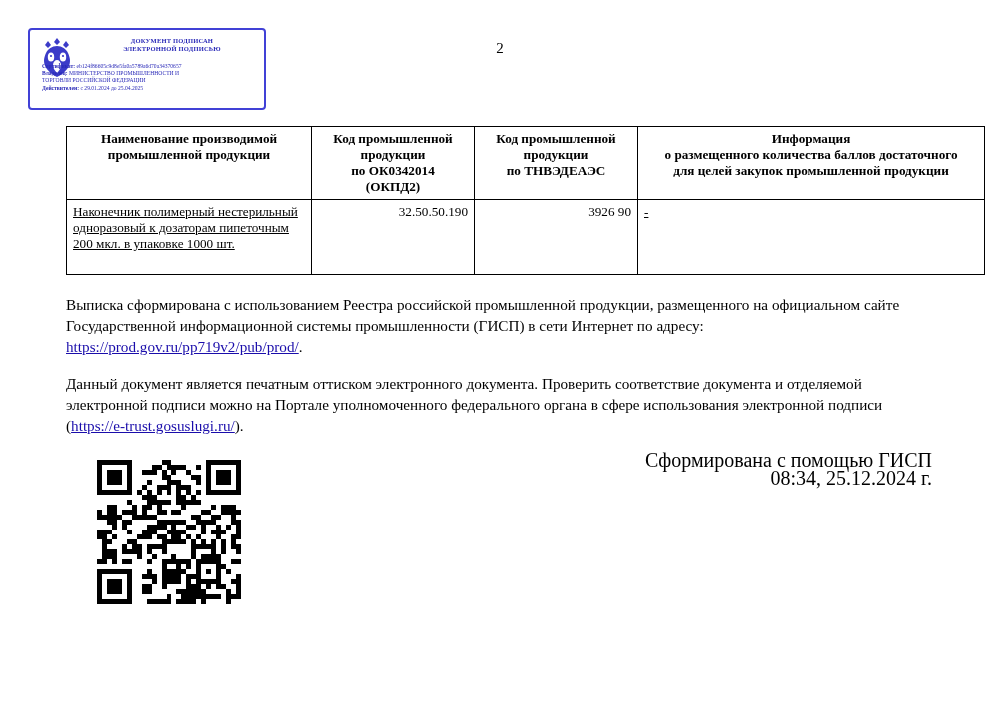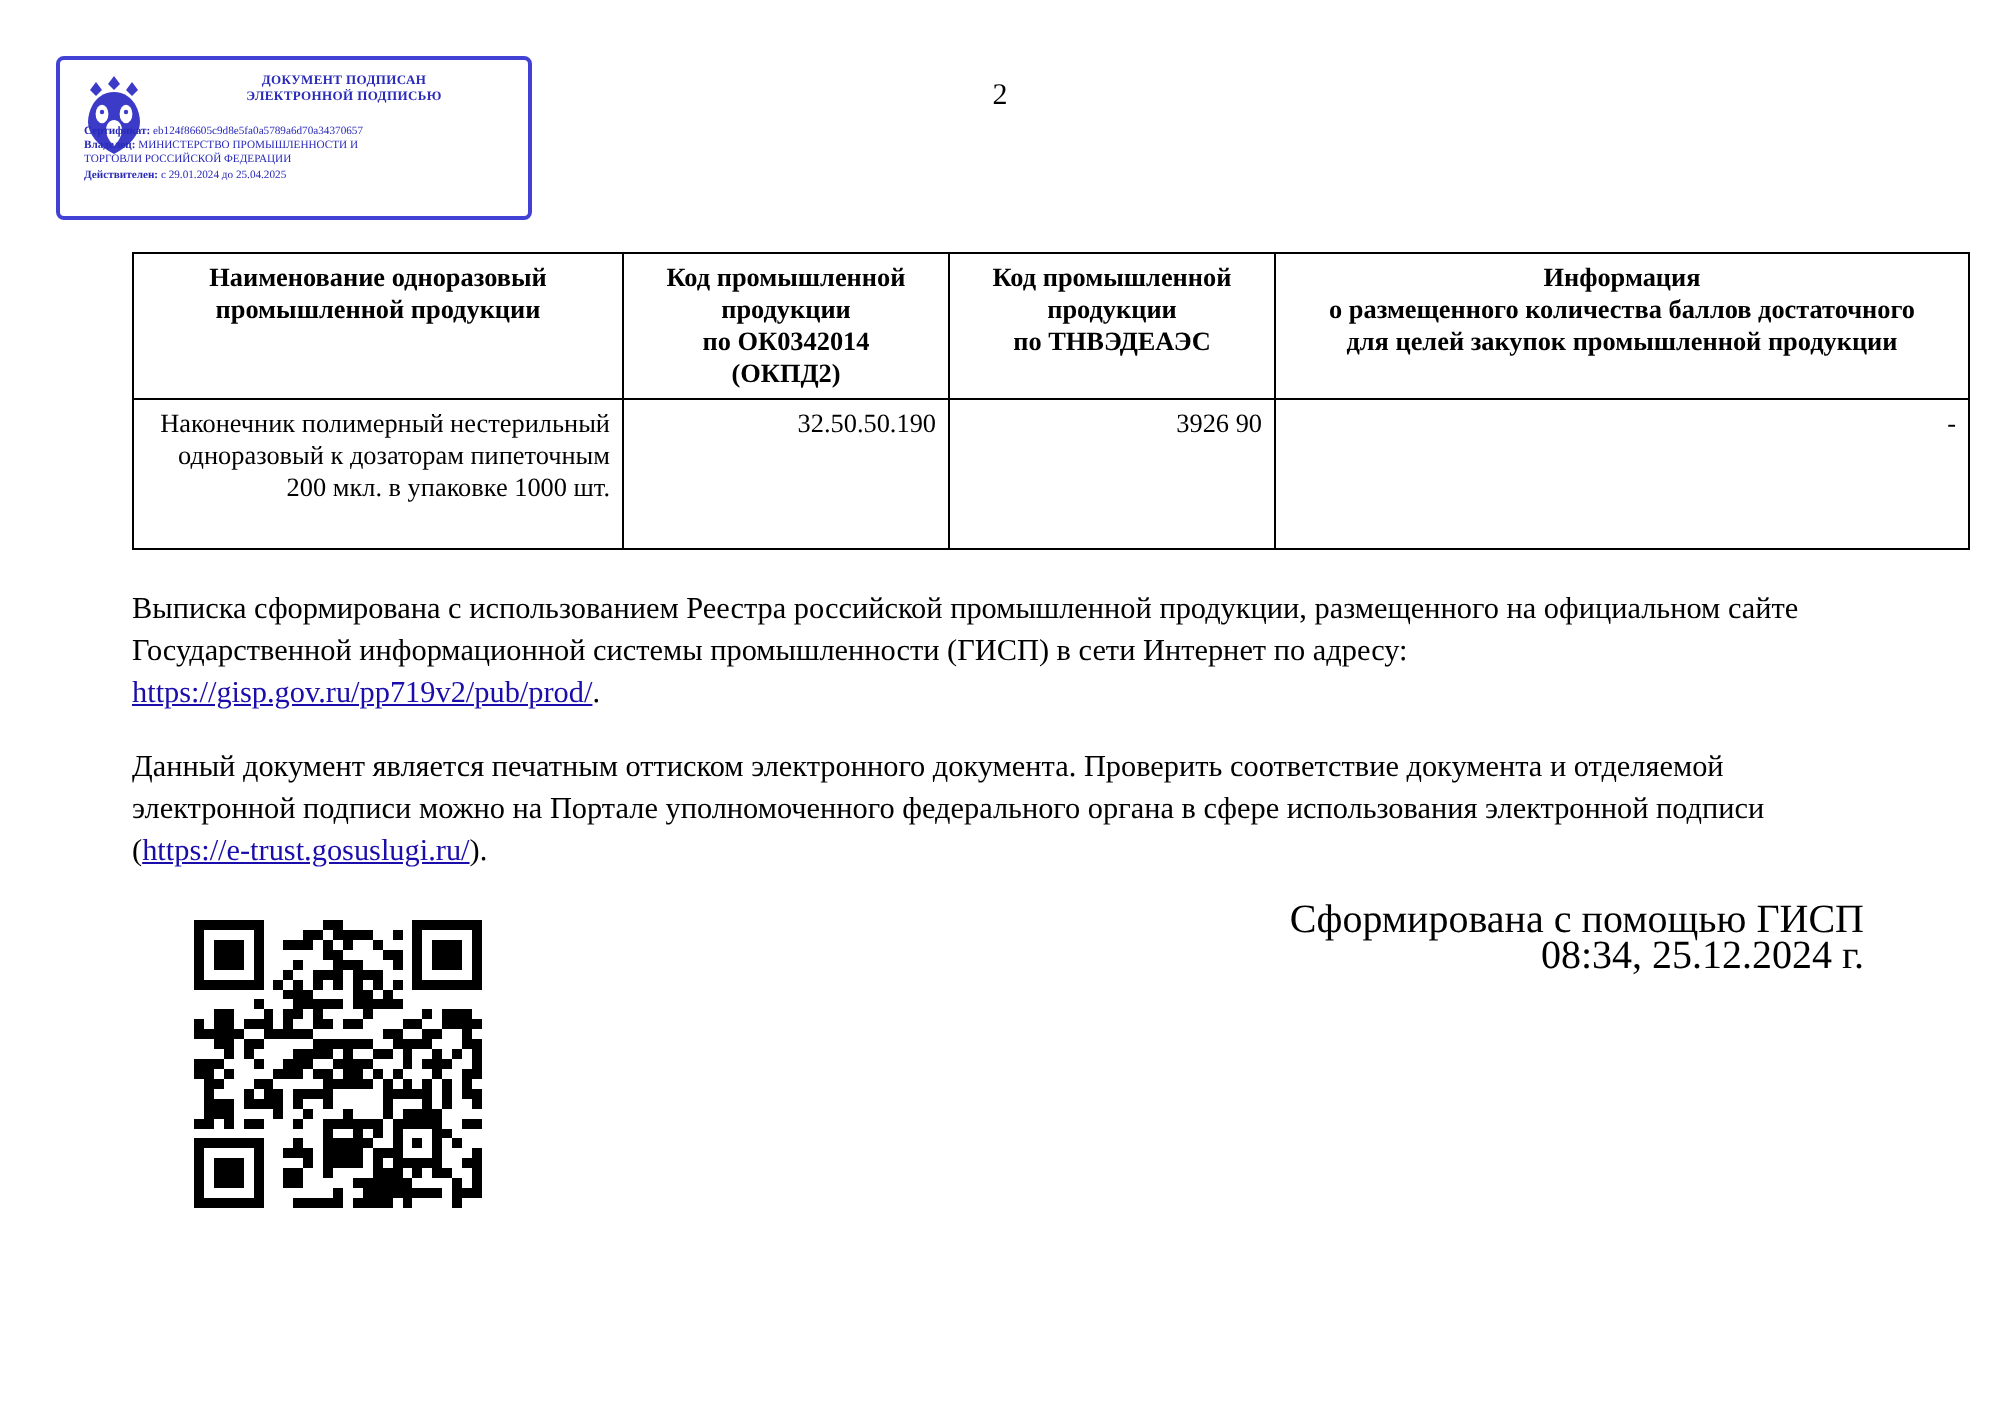--- a/index.html
+++ b/index.html
@@ -88,21 +88,21 @@
     vertical-align: top;
     padding: 4px 6px;
     font-size: 13.2px;
     line-height: 16px;
   }
   .prod-table th {
     text-align: center;
     font-weight: 700;
   }
   .prod-table td.center { text-align: right; }
-  .prod-table td.left { text-align: right; }
+  .prod-table td.left { text-align: left; text-decoration: underline; }
   .col-1 { width: 232px; }
   .col-2 { width: 150px; }
   .col-3 { width: 150px; }
   .col-4 { width: 334px; }
   .row-body td { height: 66px; }
 
   
   .para {
     position: absolute;
     left: 66px;
@@ -185,21 +185,21 @@
     </div>
   </div>
 </div>
 
 <div class="page-number">2</div>
 
 <table class="prod-table">
   <thead>
     <tr>
       <th class="col-1">
-        <div>Наименование одноразовый</div>
+        <div>Наименование производимой</div>
         <div>промышленной продукции</div>
       </th>
       <th class="col-2">
         <div>Код промышленной</div>
         <div>продукции</div>
         <div>по ОК0342014</div>
         <div>(ОКПД2)</div>
       </th>
       <th class="col-3">
         <div>Код промышленной</div>
@@ -217,21 +217,21 @@
     <tr class="row-body">
       <td class="left">Наконечник полимерный нестерильный одноразовый к дозаторам пипеточным 200 мкл. в упаковке 1000 шт.</td>
       <td class="center">32.50.50.190</td>
       <td class="center">3926 90</td>
       <td class="left">-</td>
     </tr>
   </tbody>
 </table>
 
 <div class="para" id="para-1">
-  <span>Выписка сформирована с использованием Реестра российской промышленной продукции, размещенного на официальном сайте Государственной информационной системы промышленности (ГИСП) в сети Интернет по адресу: </span><a class="doc-link" href="#">https://gisp.gov.ru/pp719v2/pub/prod/</a><span>.</span>
+  <span>Выписка сформирована с использованием Реестра российской промышленной продукции, размещенного на официальном сайте Государственной информационной системы промышленности (ГИСП) в сети Интернет по адресу: </span><a class="doc-link" href="#">https://prod.gov.ru/pp719v2/pub/prod/</a><span>.</span>
 </div>
 
 <div class="para" id="para-2">
   <span>Данный документ является печатным оттиском электронного документа. Проверить соответствие документа и отделяемой электронной подписи можно на Портале уполномоченного федерального органа в сфере использования электронной подписи (</span><a class="doc-link" href="#">https://e-trust.gosuslugi.ru/</a><span>).</span>
 </div>
 
 <div class="footer-right" id="footer-line-1">Сформирована с помощью ГИСП</div>
 <div class="footer-right" id="footer-line-2">08:34, 25.12.2024 г.</div>
 
 <div class="qr">

